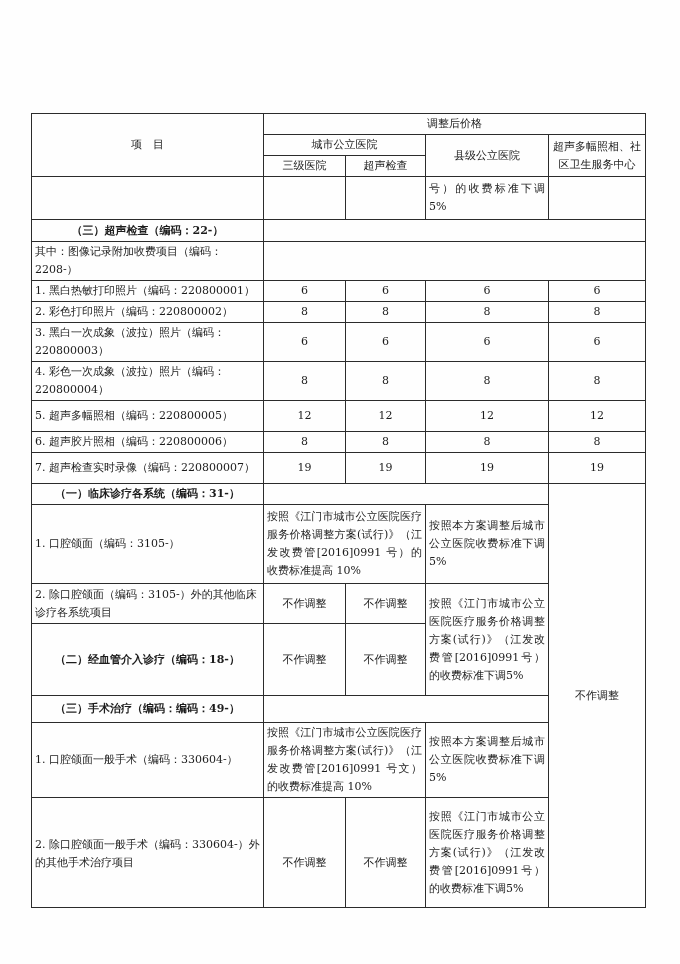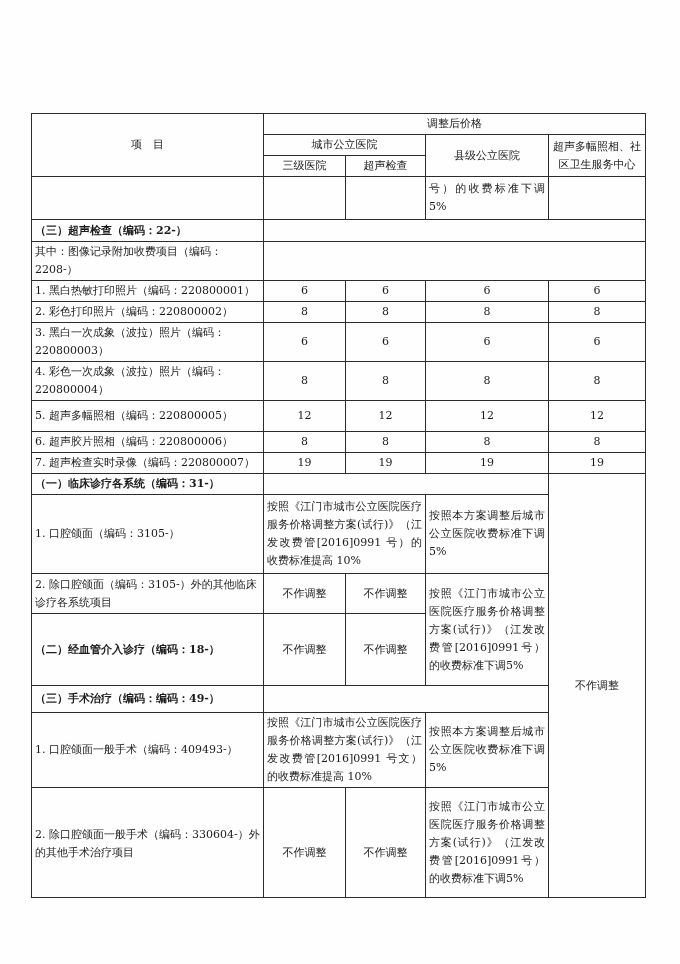--- a/index.html
+++ b/index.html
@@ -25,21 +25,21 @@
     overflow: hidden;
     padding: 1px 3px;
   }
   .th {
     font-weight: normal;
     text-align: center;
     vertical-align: middle;
     font-size: 11px;
   }
   .label { text-align: left; padding-left: 3px; }
-  .section { font-weight: bold; }
+  .section { font-weight: bold; text-align: center; }
   .num { text-align: center; }
   .para { text-align: justify; line-height: 18.5px; margin-top: 19px; }
   .vtop { vertical-align: top; }
   .center { text-align: center; }
 </style>
 </head>
 <body>
 
 <table class="doc-table">
   <colgroup>
@@ -117,21 +117,21 @@
     <td class="num">12</td>
     <td class="num">12</td>
   </tr>
   <tr style="height:21px">
     <td class="label">6. 超声胶片照相（编码：220800006）</td>
     <td class="num">8</td>
     <td class="num">8</td>
     <td class="num">8</td>
     <td class="num">8</td>
   </tr>
-  <tr style="height:21px">
+  <tr style="height:31px">
     <td class="label">7. 超声检查实时录像（编码：220800007）</td>
     <td class="num">19</td>
     <td class="num">19</td>
     <td class="num">19</td>
     <td class="num">19</td>
   </tr>
 
   <tr style="height:21px">
     <td class="label section">（一）临床诊疗各系统（编码：31-）</td>
     <td colspan="3"></td>
@@ -152,21 +152,21 @@
     <td class="label section">（二）经血管介入诊疗（编码：18-）</td>
     <td class="num">不作调整</td>
     <td class="num">不作调整</td>
   </tr>
 
   <tr style="height:27px">
     <td class="label section">（三）手术治疗（编码：编码：49-）</td>
     <td colspan="3"></td>
   </tr>
   <tr style="height:73px">
-    <td class="label">1. 口腔颌面一般手术（编码：409493-）</td>
+    <td class="label">1. 口腔颌面一般手术（编码：330604-）</td>
     <td class="para" colspan="2">按照《江门市城市公立医院医疗服务价格调整方案(试行)》（江发改费管[2016]0991 号文）的收费标准提高 10%</td>
     <td class="para">按照本方案调整后城市公立医院收费标准下调 5%</td>
   </tr>
   <tr style="height:110px">
     <td class="label vtop" style="padding-top:4px">2.  除口腔颌面一般手术（编码：330604-）外的其他手术治疗项目</td>
     <td class="num vtop" style="padding-top:22px">不作调整</td>
     <td class="num vtop" style="padding-top:22px">不作调整</td>
     <td class="para vtop">按照《江门市城市公立医院医疗服务价格调整方案(试行)》（江发改费管[2016]0991号）的收费标准下调5%</td>
   </tr>
 </tbody>

